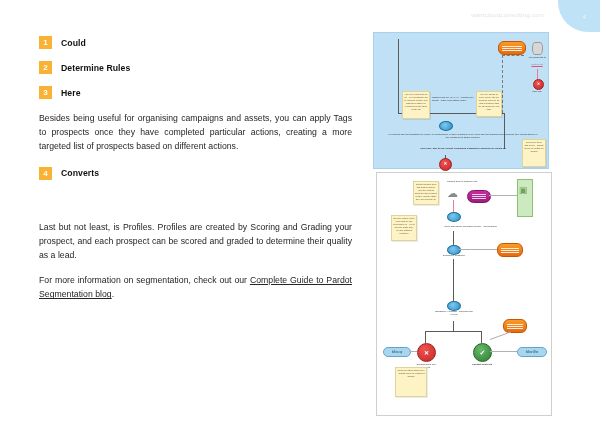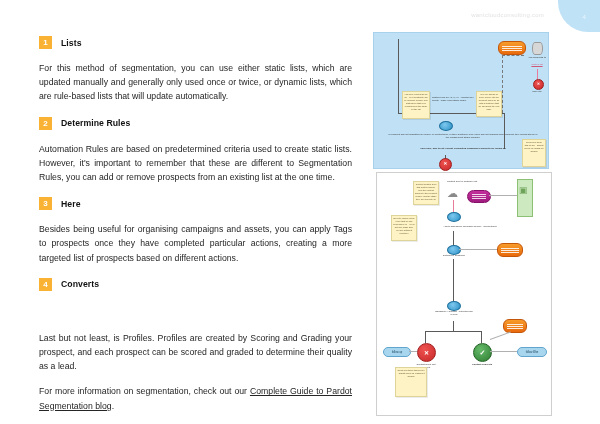--- a/index.html
+++ b/index.html
@@ -274,29 +274,27 @@
 
 <div class="corner-shape"></div>
 <div class="page-number">4</div>
 <div class="watermark">wantcloudconsulting.com</div>
 
 <div class="text-col">
 
 
   <div class="heading-row">
     <div class="badge">1</div>
-    <div class="heading-label">Lists</div>
-  </div>
-  <p class="para">For this method of segmentation, you can use either static lists, which are updated manually and generally only used once or twice, or dynamic lists, which are rule-based lists that will update automatically.</p>
+    <div class="heading-label">Could</div>
+  </div>
 
   <div class="heading-row">
     <div class="badge">2</div>
     <div class="heading-label">Determine Rules</div>
   </div>
-  <p class="para">Automation Rules are based on predetermined criteria used to create static lists. However, it's important to remember that these are different to Segmentation Rules, you can add or remove prospects from an existing list at the one time.</p>
 
   <div class="heading-row">
     <div class="badge">3</div>
     <div class="heading-label">Here</div>
   </div>
   <p class="para">Besides being useful for organising campaigns and assets, you can apply Tags to prospects once they have completed particular actions, creating a more targeted list of prospects based on different actions.</p>
 
   <div class="heading-row">
     <div class="badge">4</div>
     <div class="heading-label">Converts</div>

